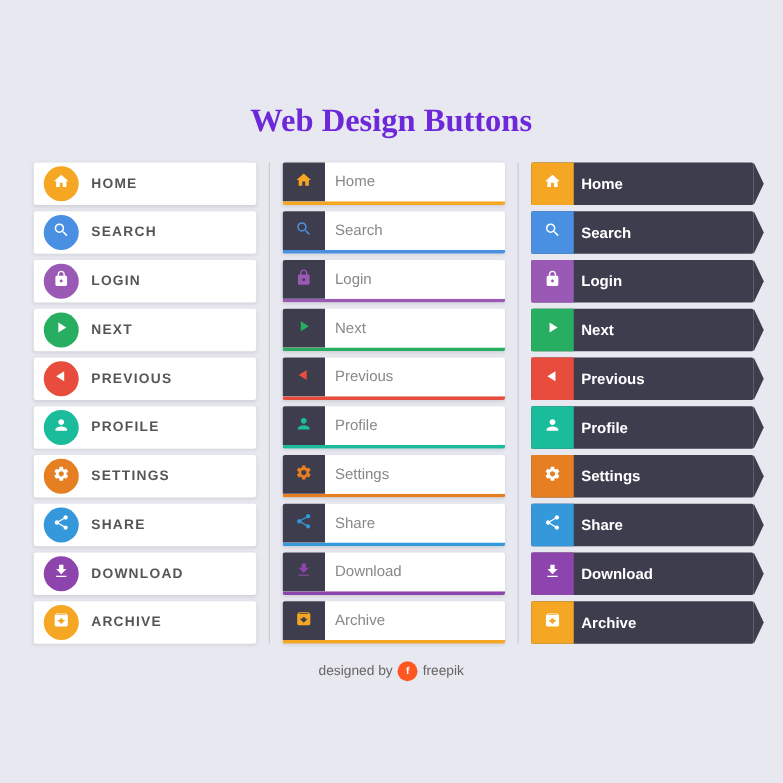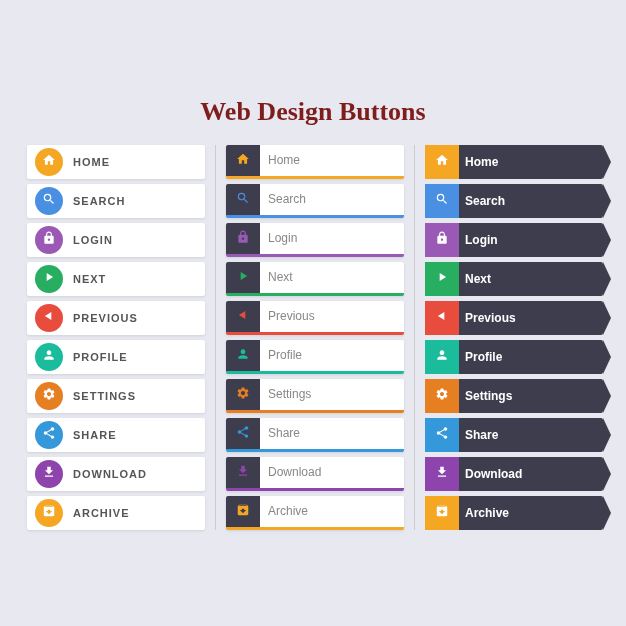--- a/index.html
+++ b/index.html
@@ -13,21 +13,21 @@
       width: 626px;
     }
     .container {
       width: 600px;
       padding: 20px 10px;
     }
     .title {
       text-align: center;
       font-size: 26px;
       font-weight: bold;
-      color: #7f1d1d;
+      color: #6d28d9;
       margin-bottom: 18px;
       font-family: Georgia, serif;
     }
     .columns {
       display: flex;
       gap: 10px;
       justify-content: flex-end;
     }
     .col {
       display: flex;
@@ -439,13 +439,18 @@
         <div class="btn-style3">
     <div class="icon-box" style="background:#f5a623;">
       <span style="color:white;font-size:13px;"><svg width="14" height="14" viewBox="0 0 24 24" fill="currentColor">
                 <path d="M20.54 5.23l-1.39-1.68C18.88 3.21 18.47 3 18 3H6c-.47 0-.88.21-1.16.55L3.46 5.23C3.17 5.57 3 6.02 3 6.5V19c0 1.1.9 2 2 2h14c1.1 0 2-.9 2-2V6.5c0-.48-.17-.93-.46-1.27zM12 17.5L6.5 12H10v-2h4v2h3.5L12 17.5zM5.12 5l.81-1h12l.94 1H5.12z"></path>
               </svg></span>
     </div>
     <span class="label">Archive</span>
   </div>
       </div>
     </div>
+  <div class="footer">
+    <span>designed by</span>
+    <span class="footer-logo">f</span>
+    <span>freepik</span>
+  </div>
 </div>
 
 </body></html>

